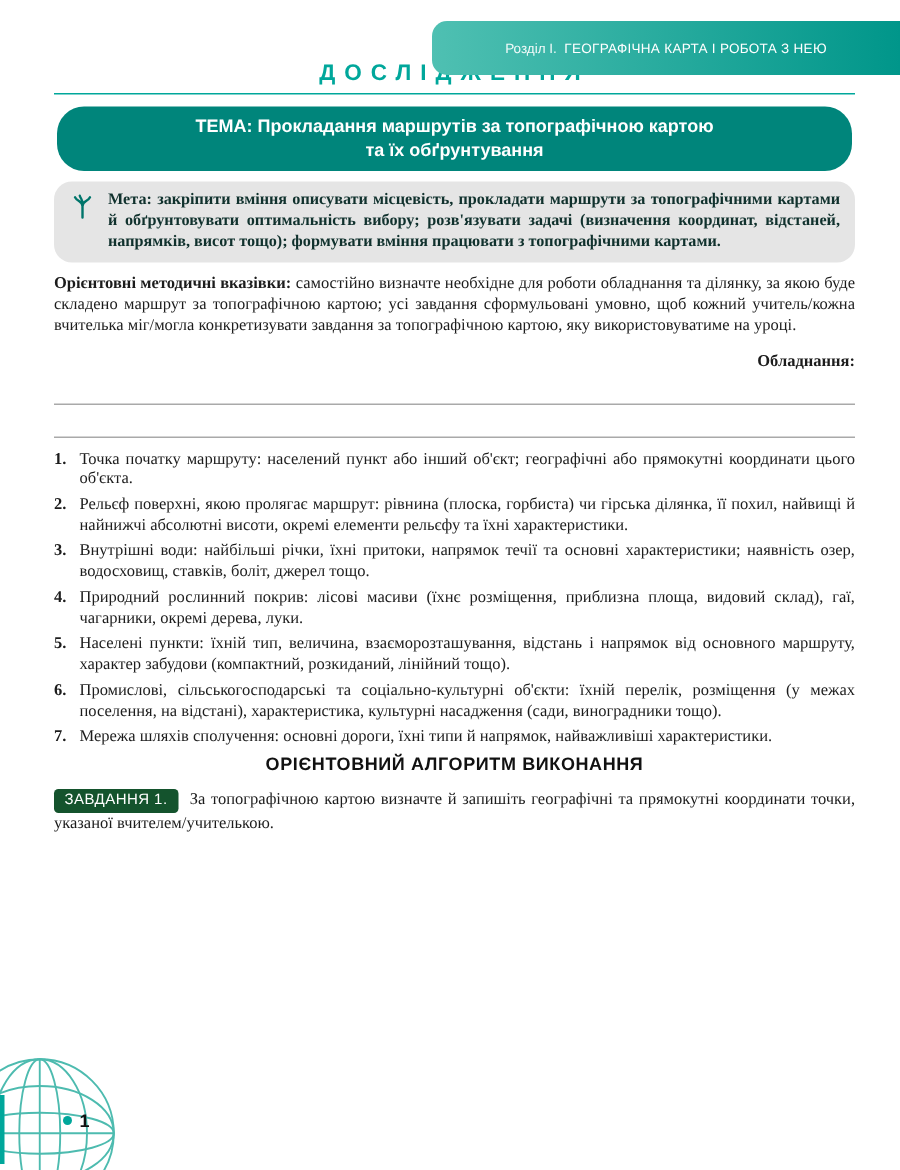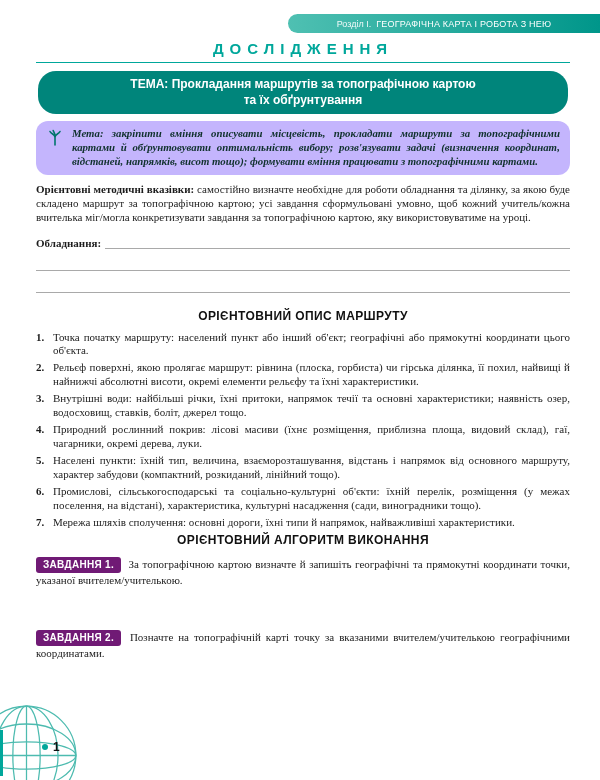--- a/index.html
+++ b/index.html
@@ -4,21 +4,21 @@
 <style>
   * { margin:0; padding:0; box-sizing:border-box; }
   html,body { background:#e9e9e9; }
   .page {
     width:600px; height:780px; margin:0 auto; background:#ffffff;
     position:relative; overflow:hidden;
     font-family:"Liberation Serif", serif; color:#1c1c1c;
   }
   
   .header-bar {
-    position:absolute; top:14px; right:0; width:312px; height:19px;
+    position:absolute; top:14px; right:0; width:312px; height:36px;
     border-radius:10px 0 0 10px;
     background:linear-gradient(90deg,#4fc0b2,#00968a);
     color:#fff; display:flex; align-items:center; justify-content:center; gap:5px;
     font-family:"Liberation Sans", sans-serif; font-size:9px; white-space:nowrap;
   }
   .header-bar .chapter { font-weight:400; opacity:.93; }
   .header-bar .chapter-title { font-weight:400; letter-spacing:.2px; }
 
   .content { padding:40px 30px 0 36px; }
 
@@ -27,53 +27,53 @@
     font-family:Liberation Sans, sans-serif; font-weight:700;
     font-size:15px; letter-spacing:6px;
     padding-bottom:5px; border-bottom:1.5px solid #00A79B;
   }
   .theme-box {
     margin:8px 2px 0; background:#00857B; border-radius:18px; color:#fff;
     text-align:center; font-family:"Liberation Sans", sans-serif;
     font-weight:700; font-size:12px; line-height:1.3; padding:6px 10px;
   }
   .meta-box {
-    margin-top:7px; background:#c4b5fd; border-radius:12px;
+    margin-top:7px; background:#e5e5e5; border-radius:12px;
     padding:6px 10px 6px 36px; position:relative;
-    font-style:italic; font-weight:600; font-size:10.8px; line-height:1.28;
+    font-weight:600; font-size:10.8px; line-height:1.28;
     color:#10312d; text-align:justify;
   }
   .meta-icon { position:absolute; left:9px; top:7px; width:20px; height:20px; }
   .meta-label { font-weight:700; }
 
   .para { margin-top:7px; font-size:11px; line-height:1.3; text-align:justify; }
   .para .lead { font-weight:700; }
 
-  .equipment-row { margin-top:10px; display:flex; align-items:flex-end; font-size:11px; }
+  .equipment-row { margin-top:10px; display:flex; align-items:flex-end; font-size:11px;flex-direction:column; }
   .equipment-label { font-weight:700; white-space:nowrap; }
   .equipment-line { flex:1; border-bottom:1px solid #a9a9a9; height:14px; margin-left:4px; }
   .write-line { border-bottom:1px solid #a9a9a9; height:22px; }
 
   .section-heading {
     text-align:center; font-family:"Liberation Sans", sans-serif;
     font-weight:700; font-size:12px; letter-spacing:.4px; color:#111;
   }
   .h1gap { margin-top:16px; }
   .h2gap { }
 
   .route-list { margin-top:8px; }
   .route-item { display:flex; font-size:11px; line-height:1.27; margin-bottom:3px; }
   .route-item .num { font-weight:700; flex:0 0 17px; }
   .route-item .txt { flex:1; text-align:justify; }
 
   .task { margin-top:10px; font-size:11px; line-height:1.33; text-align:justify; }
   .task2 { margin-top:42px; }
   .task-badge {
-    display:inline-block; background:#701a75; color:#fff;
-    font-family:"Liberation Sans", sans-serif; font-weight:700; font-style:normal;
+    display:inline-block; background:#14532d; color:#fff;
+    font-family:"Liberation Sans", sans-serif; font-weight:400; font-style:normal;
     font-size:10px; padding:1px 7px 2px; border-radius:3px; margin-right:4px;
     letter-spacing:.3px; vertical-align:baseline;
   }
 
   .globe { position:absolute; left:-26px; bottom:-28px; width:105px; height:105px; opacity:.9; }
   .edge-bar { position:absolute; left:0; bottom:4px; width:2.5px; height:46px; background:#00A79B; }
   .page-num {
     position:absolute; left:42px; bottom:26px; display:flex; align-items:center; gap:5px;
     font-family:"Liberation Sans", sans-serif; font-weight:700; font-size:12px; color:#111;
   }
@@ -113,21 +113,20 @@
       <span>самостійно визначте необхідне для роботи обладнання та ділянку, за якою буде складено маршрут за топографічною картою; усі завдання сформульовані умовно, щоб кожний учитель/кожна вчителька міг/могла конкретизувати завдання за топографічною картою, яку використовуватиме на уроці.</span>
     </p>
 
     <div class="equipment-row">
       <span class="equipment-label">Обладнання:</span>
       <span class="equipment-line"></span>
     </div>
     <div class="write-line"></div>
     <div class="write-line"></div>
 
-    <div class="section-heading h1gap">ОРІЄНТОВНИЙ ОПИС МАРШРУТУ</div>
 
     <div class="route-list">
       <div class="route-item">
         <span class="num">1.</span>
         <span class="txt">Точка початку маршруту: населений пункт або інший об'єкт; географічні або прямокутні координати цього об'єкта.</span>
       </div>
       <div class="route-item">
         <span class="num">2.</span>
         <span class="txt">Рельєф поверхні, якою пролягає маршрут: рівнина (плоска, горбиста) чи гірська ділянка, її похил, найвищі й найнижчі абсолютні висоти, окремі елементи рельєфу та їхні характеристики.</span>
       </div>
@@ -153,24 +152,20 @@
       </div>
     </div>
 
     <div class="section-heading h2gap">ОРІЄНТОВНИЙ АЛГОРИТМ ВИКОНАННЯ</div>
 
     <p class="task">
       <span class="task-badge">ЗАВДАННЯ 1.</span>
       <span>За топографічною картою визначте й запишіть географічні та прямокутні координати точки, указаної вчителем/учителькою.</span>
     </p>
 
-    <p class="task task2">
-      <span class="task-badge">ЗАВДАННЯ 2.</span>
-      <span>Позначте на топографічній карті точку за вказаними вчителем/учителькою географічними координатами.</span>
-    </p>
 
   </div>
 
   <svg class="globe" viewBox="0 0 100 100" fill="none" stroke="#3ab4a7" stroke-width="1.2">
     <circle cx="50" cy="50" r="47"></circle>
     <ellipse cx="50" cy="50" rx="30" ry="47"></ellipse>
     <ellipse cx="50" cy="50" rx="13" ry="47"></ellipse>
     <line x1="50" y1="3" x2="50" y2="97"></line>
     <ellipse cx="50" cy="50" rx="47" ry="30"></ellipse>
     <ellipse cx="50" cy="50" rx="47" ry="13"></ellipse>

